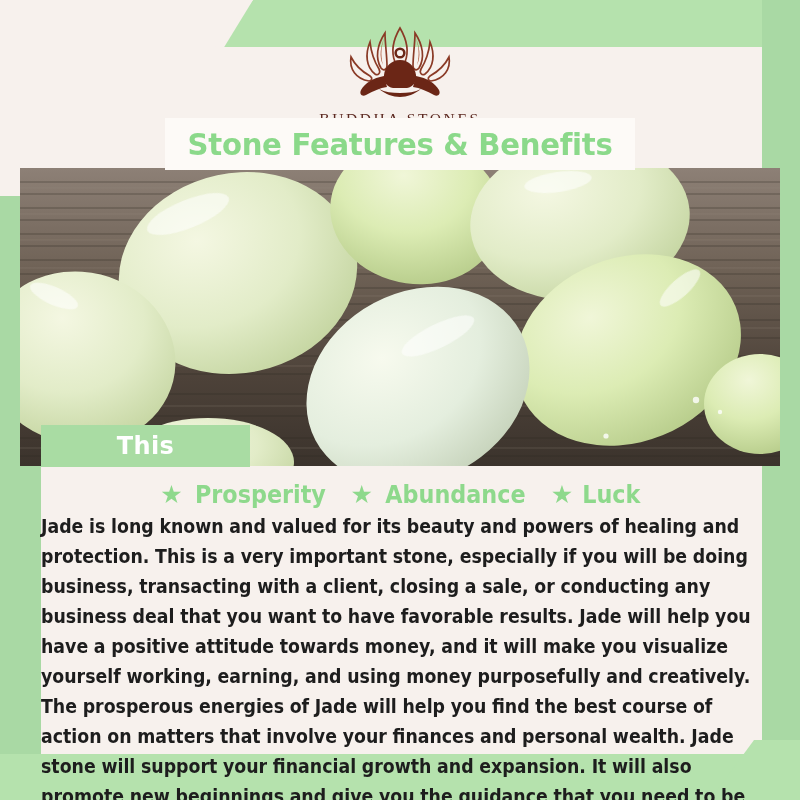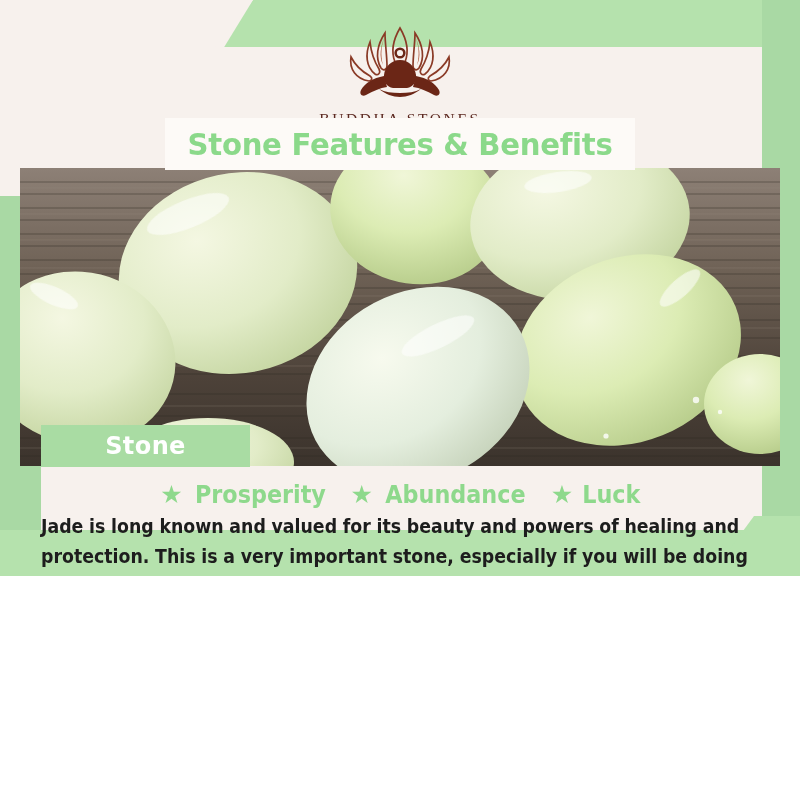--- a/index.html
+++ b/index.html
@@ -6,21 +6,21 @@
     margin: 0;
     padding: 0;
     background: #ffffff;
   }
   body {
     font-family: "Liberation Sans", sans-serif;
   }
   #poster {
     position: relative;
     width: 800px;
-    height: 576px;
+    height: 800px;
     overflow: hidden;
     background: #f7f1ed;
   }
 
   
   .deco-top-right {
     position: absolute;
     top: 0;
     left: 215px;
     width: 585px;
@@ -335,21 +335,21 @@
       </g>
       <g fill="#ffffff" opacity="0.8">
         <circle cx="676" cy="232" r="3.2"></circle>
         <circle cx="700" cy="244" r="2.2"></circle>
         <circle cx="586" cy="268" r="2.6"></circle>
       </g>
     </svg>
   </div>
 
   <div class="jade-band">
-    <span class="jade-label">Stone</span>
+    <span class="jade-label">This</span>
   </div>
 
   <div class="benefits">
     <span class="benefit">
       <span class="benefit-star">★</span>
       <span class="benefit-label">Prosperity</span>
     </span>
     <span class="benefit">
       <span class="benefit-star">★</span>
       <span class="benefit-label">Abundance</span>

